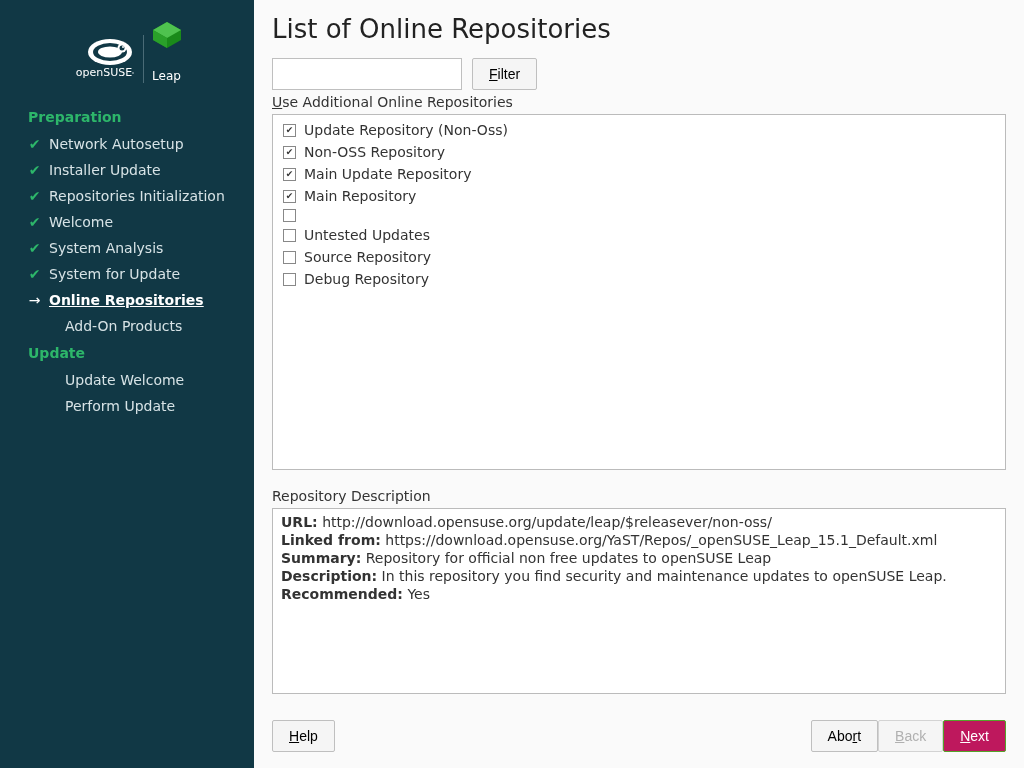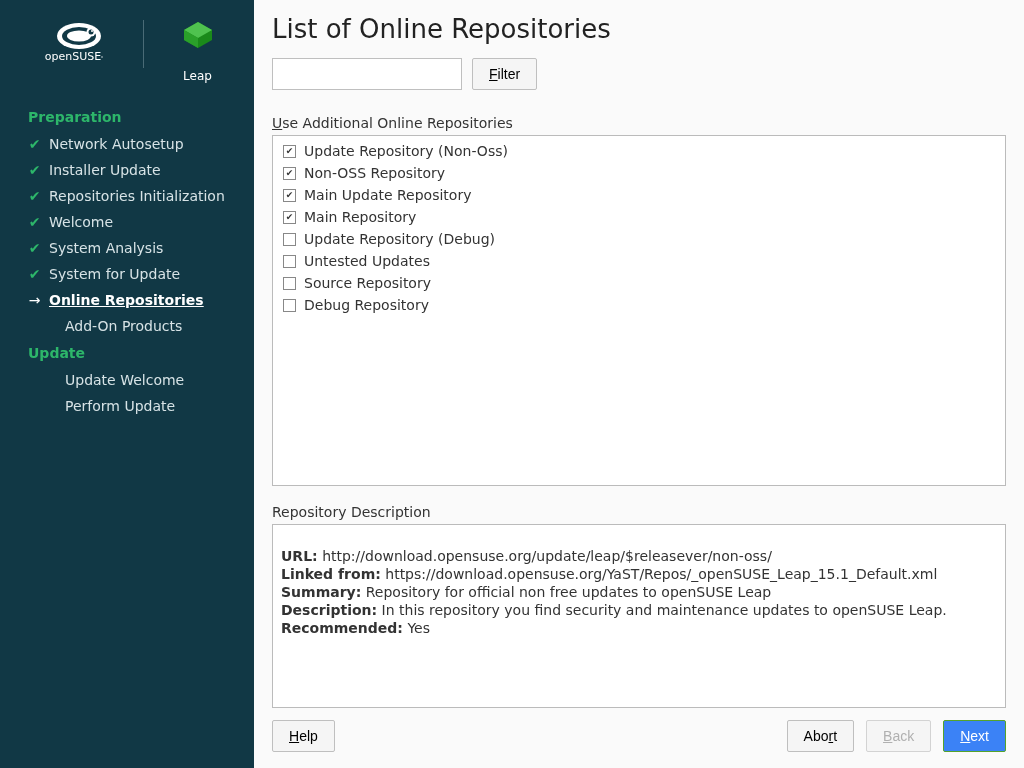--- a/index.html
+++ b/index.html
@@ -14,23 +14,23 @@
 }
 .sidebar {
   width: 254px;
   background: #113845;
   color: #ccd9dd;
   padding: 12px 0;
   flex-shrink: 0;
 }
 .logo-area {
   display: flex;
-  align-items: flex-start;
+  align-items: flex-end;
   justify-content: center;
-  gap: 36px;
+  gap: 5px;
   padding: 8px 0 20px;
 }
 .logo-opensuse { color: #fff; }
 .logo-leap { text-align: center; }
 .logo-divider { width: 1px; height: 48px; background: #4a6b76; }
 .section-header {
   color: #2db66a;
   font-weight: 700;
   font-size: 14px;
   padding: 6px 0 6px 28px;
@@ -54,36 +54,36 @@
   display: flex;
   flex-direction: column;
   background: #fafafa;
 }
 .title {
   font-size: 26px;
   font-weight: 400;
   color: #222;
   margin-bottom: 14px;
 }
-.filter-row { display: flex; gap: 10px; margin-bottom: 25px; }
+.filter-row { display: flex; gap: 10px; margin-bottom: 4px; }
 .filter-input {
   width: 190px; height: 32px;
   border: 1px solid #bfbfbf; background: #fff;
   padding: 0 6px;
 }
 .btn {
   height: 32px;
   padding: 0 16px;
   border: 1px solid #bfbfbf;
   background: #f5f5f5;
   cursor: pointer;
   font-size: 14px;
   border-radius: 2px;
 }
-.btn-primary { background: #3b82f6; border-color: #55a32a; color: #fff; font-weight: 400; }
+.btn-primary { background: #be185d; border-color: #55a32a; color: #fff; font-weight: 400; }
 .btn-disabled { color: #b0b0b0; border-color: #d3d3d3; background: #f5f5f5; }
 .field-label { font-size: 14px; color: #333; margin-bottom: 4px; }
 .u-line { text-decoration: underline; }
 .listbox {
   border: 1px solid #bbb;
   background: #fff;
   height: 356px;
   padding: 4px 4px;
   overflow-y: auto;
 }
@@ -96,30 +96,29 @@
   width: 13px; height: 13px;
   border: 1px solid #888; background: #fff;
   display: inline-flex; align-items: center; justify-content: center;
   font-size: 9px; font-weight: 700; color: #333;
 }
 .cb.checked::before { content: "✔"; }
 .desc-label { margin-top: 18px; margin-bottom: 4px; }
 .desc-box {
   border: 1px solid #bbb; background: #fff;
   height: 186px;
-  padding: 22px 8px;
+  padding: 4px 8px;
   overflow-y: auto;
   line-height: 18px;
 }
 .desc-box b { font-weight: 700; }
 .footer {
   margin-top: auto;
   padding-top: 12px;
   display: flex;
-  gap: 12px;
   justify-content: center;
 }
 .footer .spacer { flex: 1; }
 </style>
 </head>
 <body>
 
 <div class="sidebar">
   <div class="logo-area">
     <div class="logo-opensuse">
@@ -210,21 +209,20 @@
       <div class="repo-row">
         <span class="cb checked"></span>
         <span>Main Update Repository</span>
       </div>
       <div class="repo-row">
         <span class="cb checked"></span>
         <span>Main Repository</span>
       </div>
       <div class="repo-row">
         <span class="cb"></span>
-        <span>Update Repository (Debug)</span>
       </div>
       <div class="repo-row">
         <span class="cb"></span>
         <span>Untested Updates</span>
       </div>
       <div class="repo-row">
         <span class="cb"></span>
         <span>Source Repository</span>
       </div>
       <div class="repo-row">

